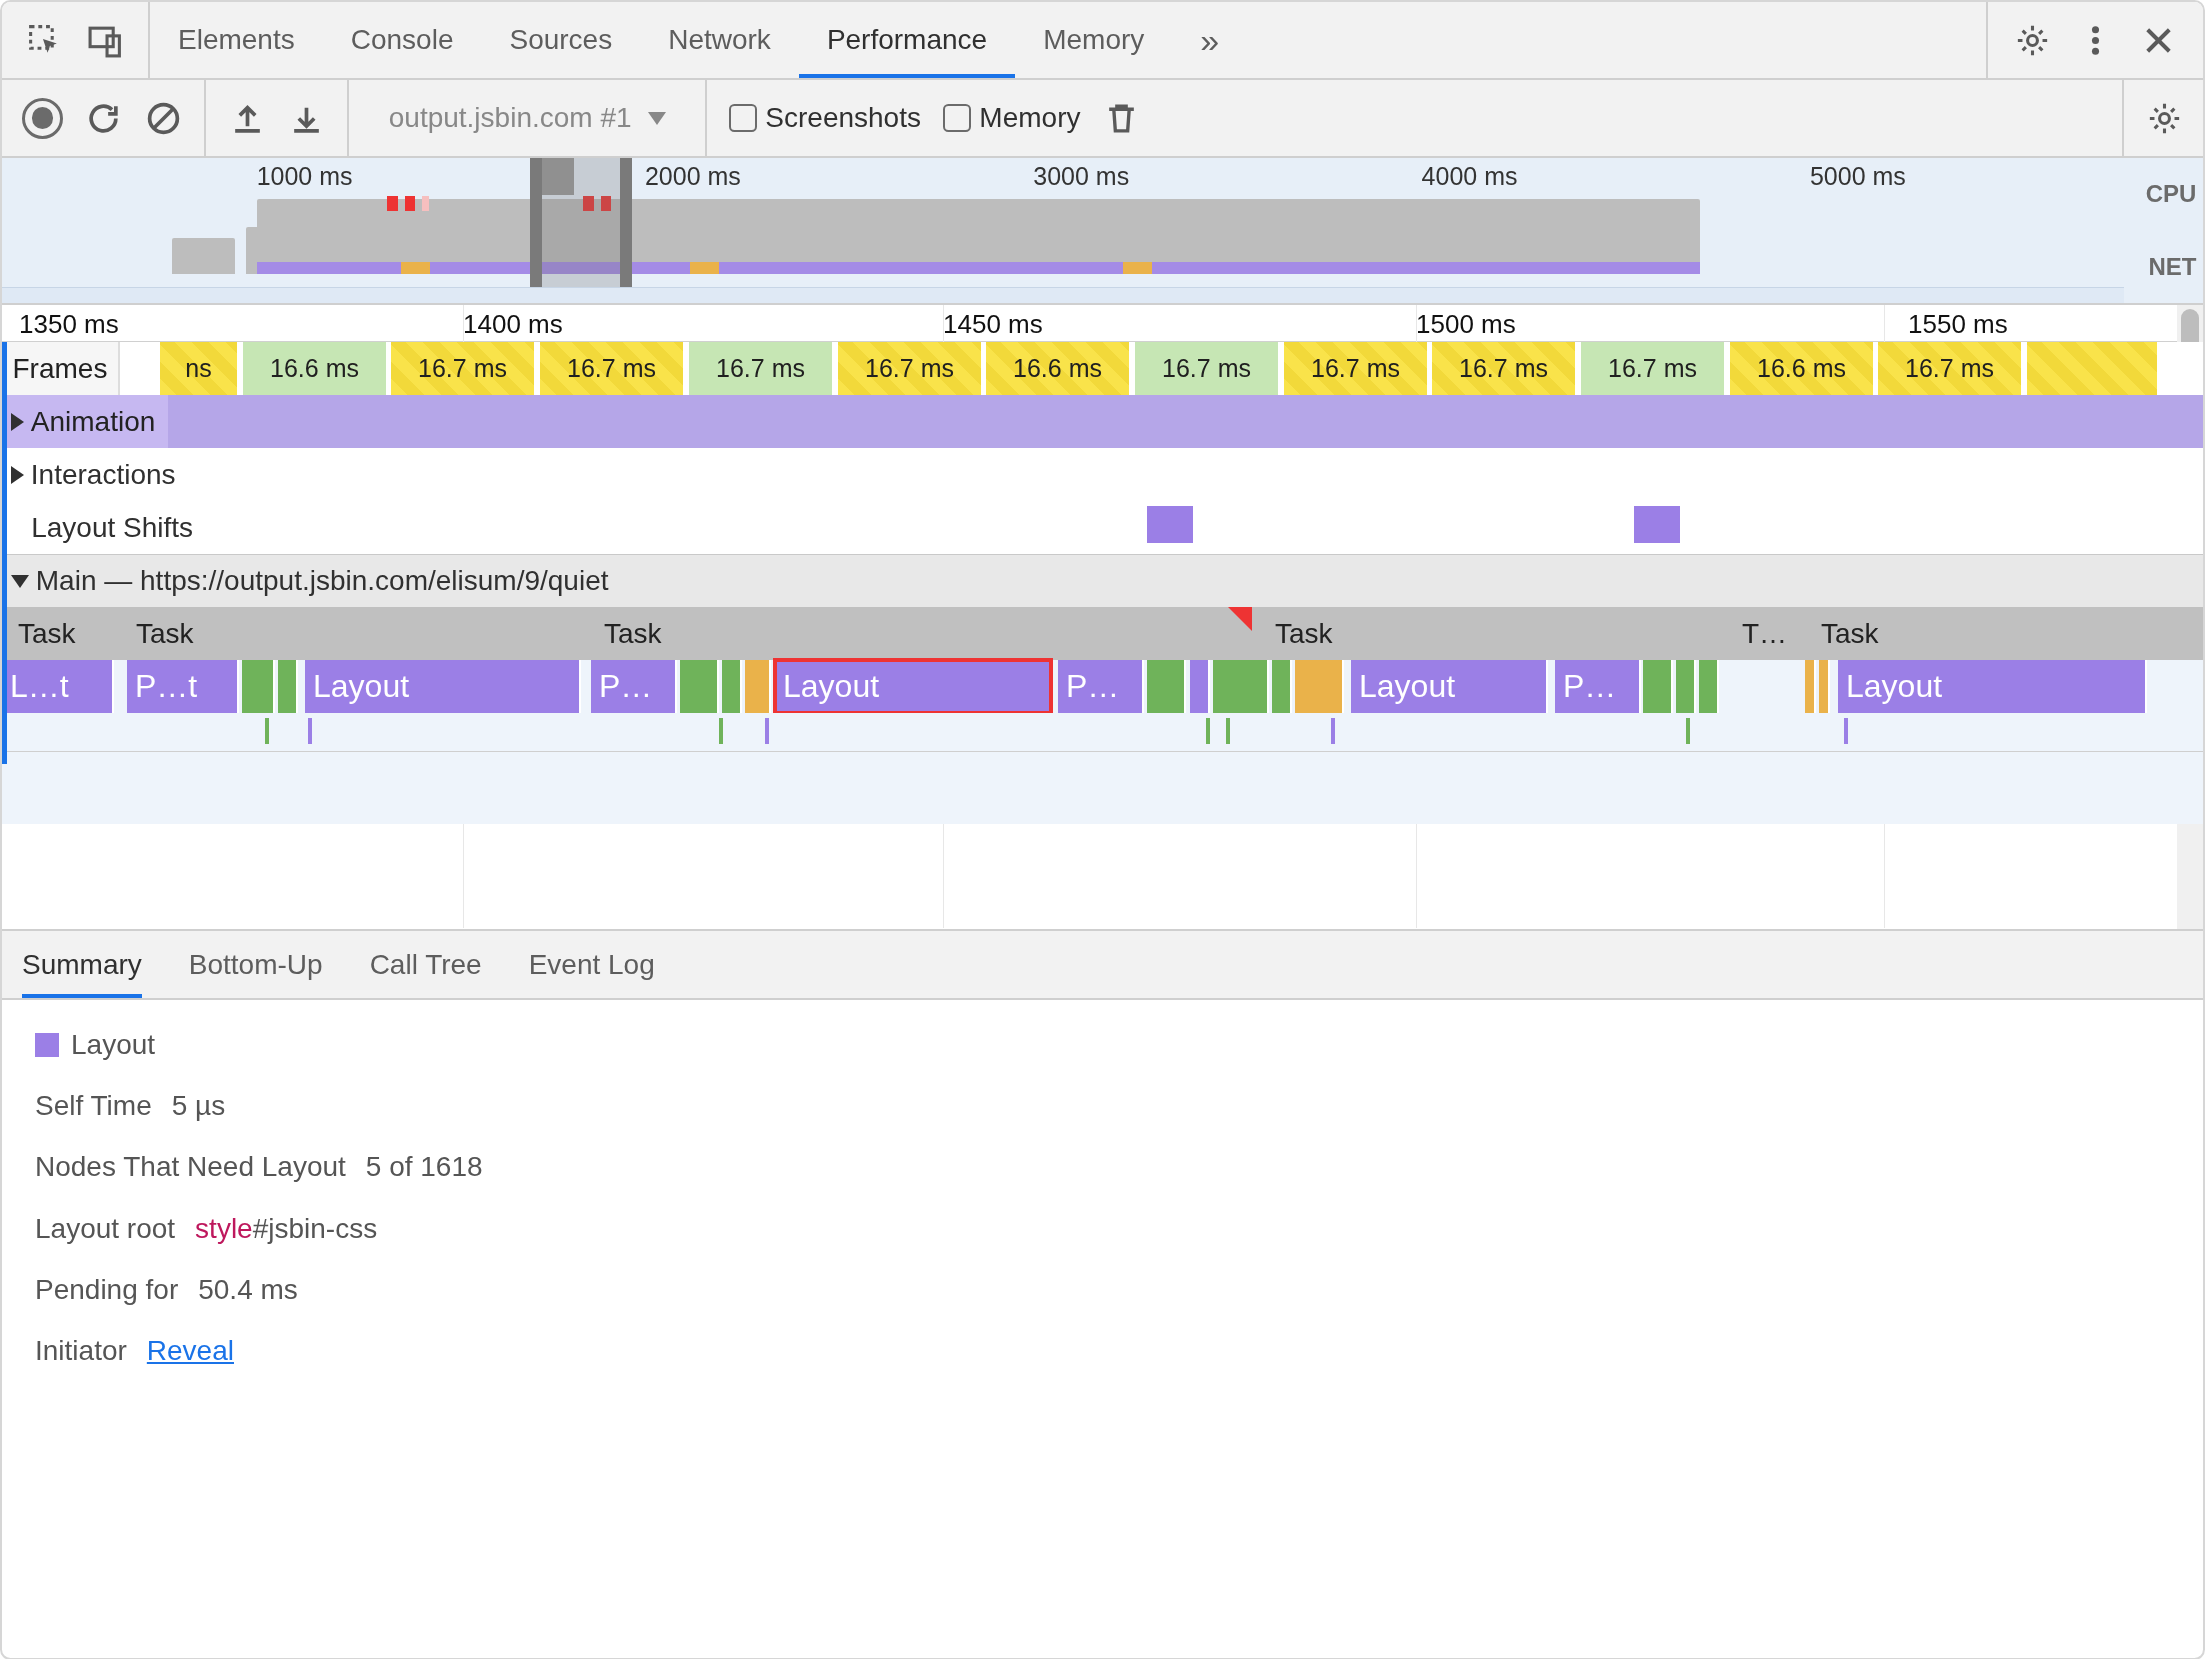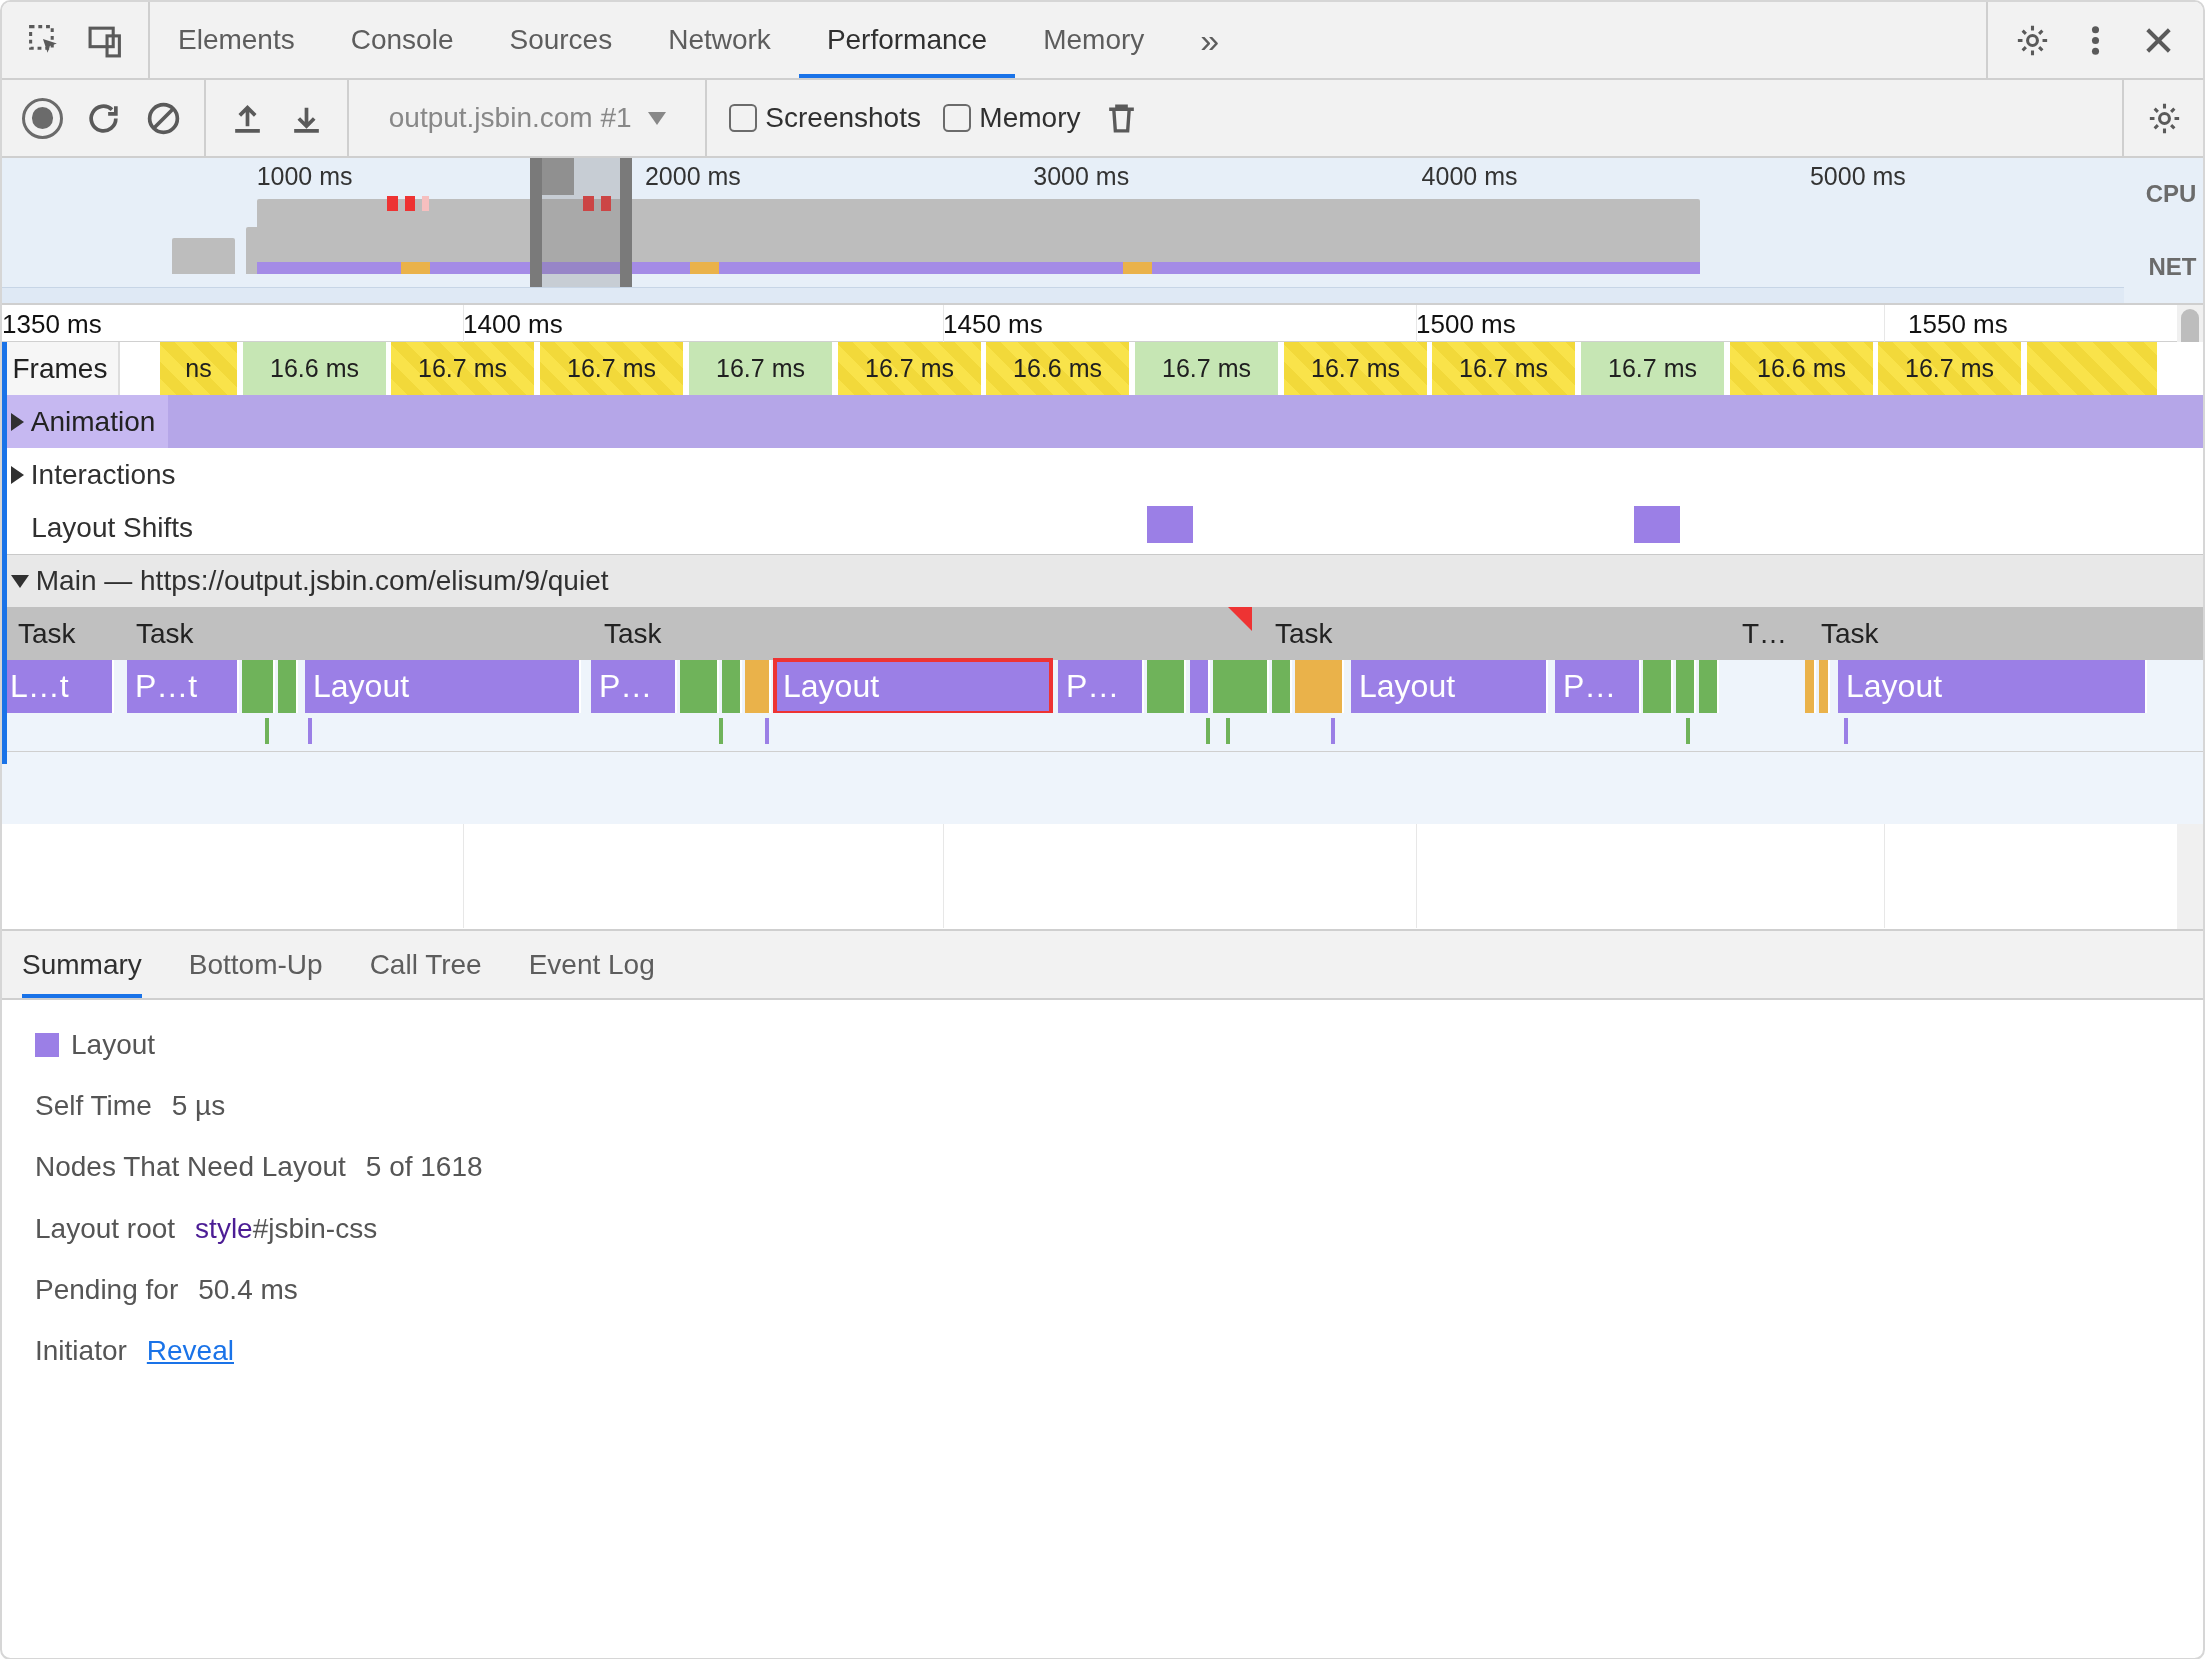--- a/index.html
+++ b/index.html
@@ -75,21 +75,21 @@
   .btab{color:#5d5d5d;cursor:pointer;height:100%;display:flex;align-items:center;}
   .btab.active{color:#303030;border-bottom:4px solid #1a73e8;padding-top:4px;}
   
   .summary{flex:1;padding:29px 33px;display:flex;flex-direction:column;gap:29px;color:#555;}
   .summary .row{display:flex;align-items:baseline;gap:20px;}
   .summary .row .k{color:#555;}
   .summary .row .v{color:#555;}
   .summary .hdr{display:flex;align-items:center;gap:12px;color:#555;}
   .summary .swatch{width:24px;height:24px;background:#9b7fe6;}
   .mono{font-family:Menlo,Consolas,monospace;}
-  .red{color:#4c1d95;}
+  .red{color:#be185d;}
   a.link{color:#1a73e8;text-decoration:underline;cursor:pointer;}
   .tri{display:inline-block;width:0;height:0;}
   .tri.right{border-top:9.2px solid transparent;border-bottom:9.2px solid transparent;border-left:13px solid #303030;}
   .tri.down{border-left:9.2px solid transparent;border-right:9.2px solid transparent;border-top:13px solid #303030;}
 </style>
 </head>
 <body>
 
 <div class="app">
 
@@ -221,21 +221,21 @@
     <div class="net"></div>
     <div class="labels">
       <span>CPU</span>
       <span>NET</span>
     </div>
   </div>
 
   <div class="detail" style="height:624px;">
     <div class="left-marker" style="top:37px;height:422px;"></div>
     <div class="ruler2" id="ruler2">
-        <span class="tick" style="left: 0px;">1350 ms</span>
+        <span class="tick" style="left: 17px;">1350 ms</span>
         <span class="tick" style="left: 461px;">1400 ms</span>
         <div class="gridline" style="left: 461px;"></div>
         <span class="tick" style="left: 941px;">1450 ms</span>
         <div class="gridline" style="left: 941px;"></div>
         <span class="tick" style="left: 1414px;">1500 ms</span>
         <div class="gridline" style="left: 1414px;"></div>
         <span class="tick" style="left: 1906px;">1550 ms</span>
         <div class="gridline" style="left: 1882px;"></div>
       </div>
 

